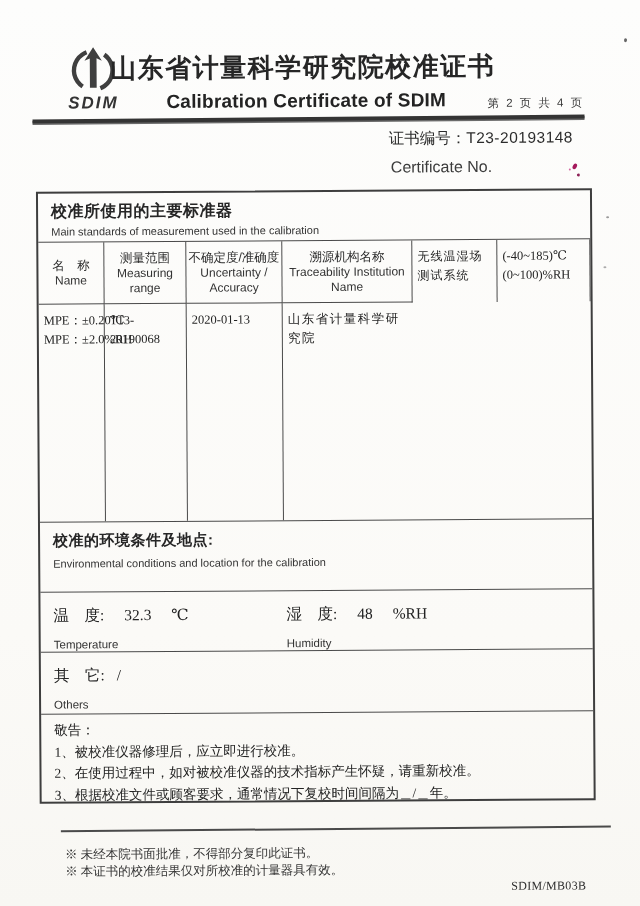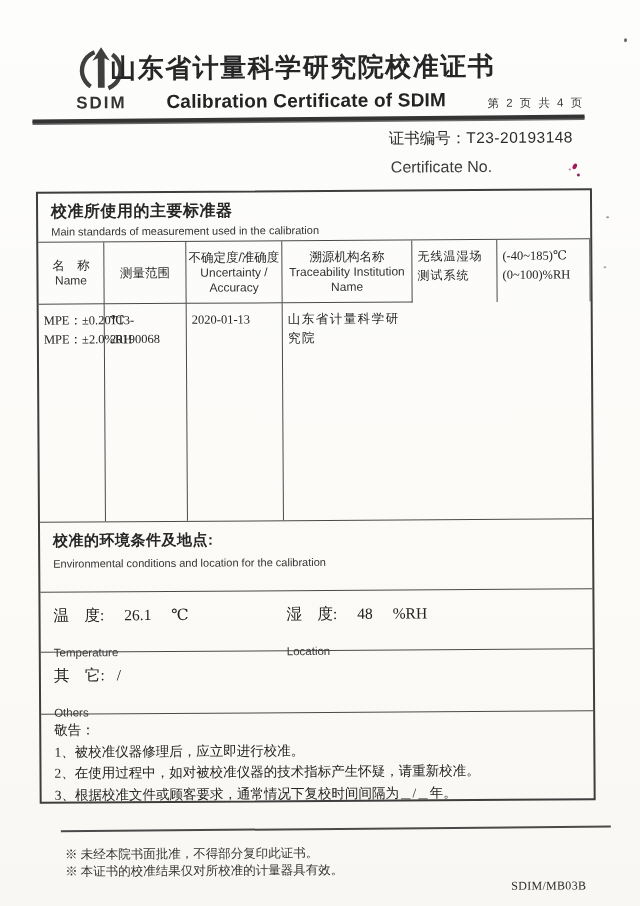--- a/index.html
+++ b/index.html
@@ -6,21 +6,21 @@
   .page{
     position:relative;width:640px;height:906px;margin:0 auto;
     background:linear-gradient(180deg,#fdfdfc 0%,#fbfaf7 70%,#f8f7f3 100%);
     overflow:hidden;
     font-family:"Liberation Sans","DejaVu Sans",sans-serif;
     color:#2e2e2e;
   }
   .tilt{position:absolute;inset:0;transform:rotate(-0.35deg);transform-origin:50% 40%;}
 
   
-  .logo{position:absolute;left:64px;top:44px;width:78px;text-align:center;}
+  .logo{position:absolute;left:56px;top:44px;width:78px;text-align:center;font-style:italic;}
   .logo-mark{display:block;margin:0 auto;}
   .logo-text{font-weight:bold;font-size:17px;letter-spacing:2px;color:#343434;margin-top:-4px;}
   .title-zh{position:absolute;left:112px;top:50px;width:480px;font-size:26px;font-weight:bold;letter-spacing:1.5px;color:#262626;}
   .title-en{position:absolute;left:168px;top:90px;font-size:19px;font-weight:bold;color:#232323;letter-spacing:.2px;}
   .page-no{position:absolute;left:489px;top:97px;font-size:11.5px;letter-spacing:2px;color:#3a3a3a;}
   .header-rule{position:absolute;left:34px;top:117px;width:552px;height:4px;background:#343434;transform:rotate(-0.18deg);box-shadow:0 1.5px 0 #6b6b6b;}
   .cert-line{position:absolute;left:390px;top:129px;font-size:15.5px;color:#2c2c2c;}
   .cert-line .num{letter-spacing:.5px;}
   .cert-en{position:absolute;left:392px;top:159px;font-size:16px;color:#3c3c3c;}
 
@@ -58,21 +58,21 @@
   .env-head{position:absolute;left:0;top:328px;width:100%;height:70px;border-top:1px solid #4a4a4a;box-sizing:border-box;padding:9px 0 0 13px;}
   .row-line{position:absolute;left:0;width:100%;box-sizing:border-box;border-top:1px solid #4a4a4a;}
   .env-row{top:398px;height:60px;}
   .oth-row{top:458px;height:62px;}
   .pair{position:absolute;top:0;height:100%;}
   .pair.left{left:13px;}
   .pair.right{left:246px;}
   .pair .zh{margin-top:13px;font-family:"Liberation Serif","DejaVu Serif",serif;font-size:15.5px;color:#222;}
   .pair .zh .val{margin-left:16px;}
   .pair .zh .unit{margin-left:16px;}
-  .pair .en{margin-top:20px;font-size:11.5px;color:#333;}
+  .pair .en{margin-top:12px;font-size:11.5px;color:#333;}
 
   
   .notice{position:absolute;left:0;top:520px;width:100%;height:92px;border-top:1px solid #4a4a4a;box-sizing:border-box;padding:5px 0 0 13px;
     font-family:"Liberation Serif","DejaVu Serif",serif;font-size:13.5px;color:#232323;line-height:21.5px;}
 
   
   .bottom-rule{position:absolute;left:58px;top:828px;width:550px;height:2px;background:#4a4a4a;transform:rotate(-0.15deg);}
   .footnotes{position:absolute;left:62px;top:845px;font-family:"Liberation Serif","DejaVu Serif",serif;font-size:12.5px;color:#333;line-height:17px;}
   .form-code{position:absolute;left:508px;top:880px;font-family:"Liberation Serif","DejaVu Serif",serif;font-size:12px;color:#2e2e2e;letter-spacing:.3px;}
 </style>
@@ -114,20 +114,21 @@
         <div class="sec-title-en">Main standards of measurement used in the calibration</div>
       </div>
 
       <div class="std-table">
         <div class="th">
           <div class="th-zh">名　称</div>
           <div class="th-en">Name</div>
         </div>
         <div class="th">
           <div class="th-zh">测量范围</div>
+          <div class="th-en">Measuring range</div>
         </div>
         <div class="th">
           <div class="th-zh">不确定度/准确度</div>
           <div class="th-en">Uncertainty / Accuracy</div>
         </div>
         <div class="th">
           <div class="th-zh">溯源机构名称</div>
           <div class="th-en">Traceability Institution Name</div>
         </div>
 
@@ -150,32 +151,32 @@
 
       <div class="env-head">
         <div class="sec-title-zh" style="font-size:15px;">校准的环境条件及地点:</div>
         <div class="sec-title-en" style="margin-top:7px;">Environmental conditions and location for the calibration</div>
       </div>
 
       <div class="row-line env-row">
         <div class="pair left">
           <div class="zh">
             <span>温　度:</span>
-            <span class="val">26.1</span>
+            <span class="val">32.3</span>
             <span class="unit">℃</span>
           </div>
           <div class="en">Temperature</div>
         </div>
         <div class="pair right">
           <div class="zh">
             <span>湿　度:</span>
             <span class="val">48</span>
             <span class="unit">%RH</span>
           </div>
-          <div class="en">Location</div>
+          <div class="en">Humidity</div>
         </div>
       </div>
 
       <div class="row-line oth-row">
         <div class="pair left">
           <div class="zh">
             <span>其　它:</span>
             <span style="margin-left:8px;">/</span>
           </div>
           <div class="en">Others</div>

